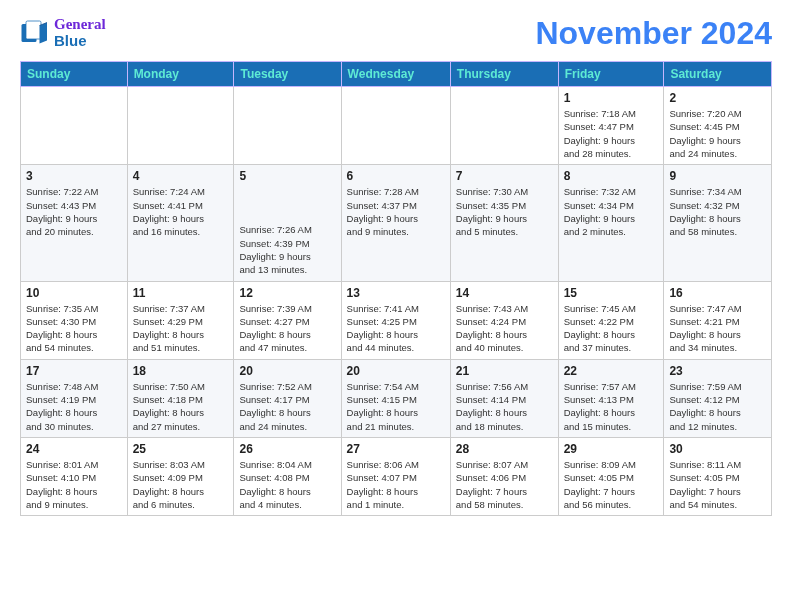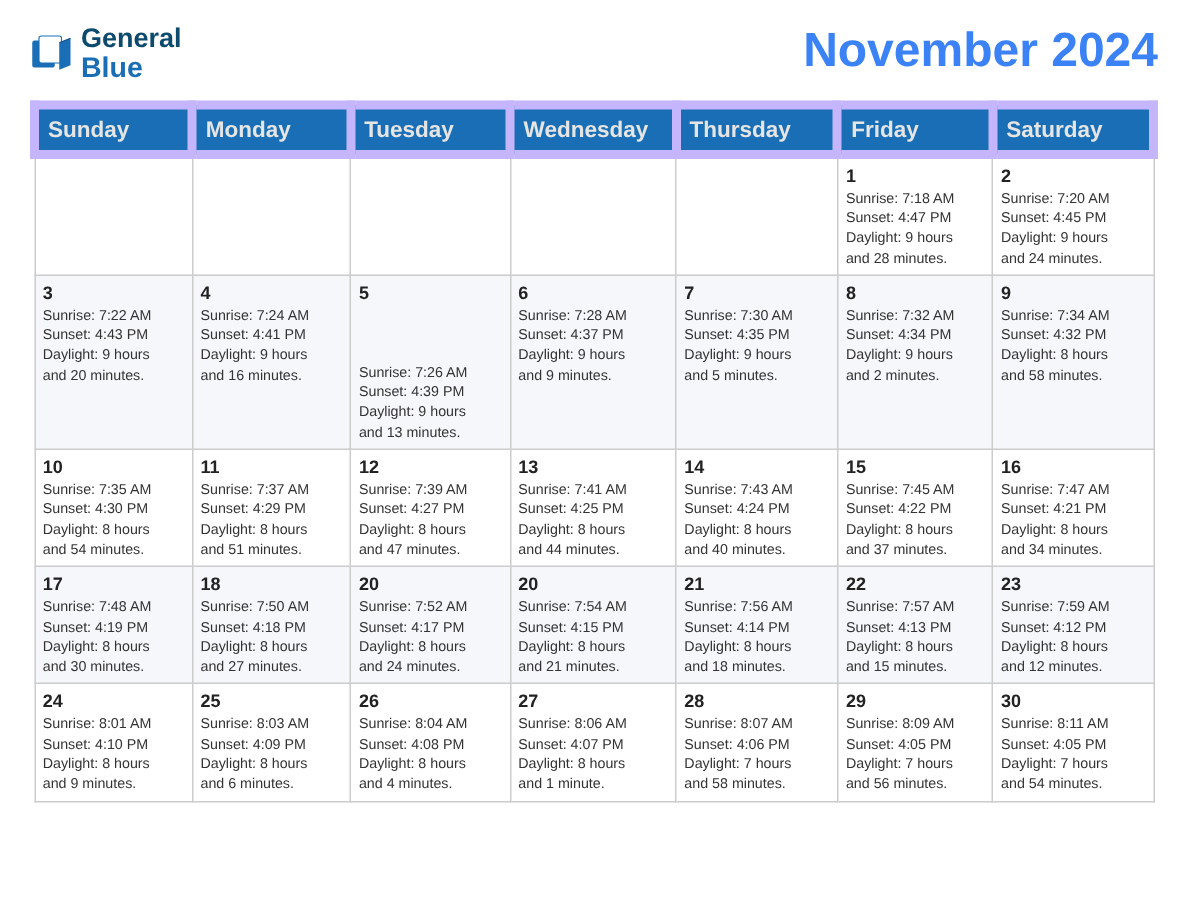--- a/index.html
+++ b/index.html
@@ -26,26 +26,27 @@
       display: flex;
       align-items: center;
       gap: 4px;
     }
     .logo-text {
       display: flex;
       flex-direction: column;
       line-height: 1.1;
     }
     .logo-general {
-      font-size: 18px;
-      font-weight: bold;
-      color: #0c4a6e;
+      font-size: 15px;
+      font-weight: bold;
+      color: #6d28d9;
+      font-family: Liberation Serif, serif;
     }
     .logo-blue {
-      font-size: 19px;
+      font-size: 15px;
       font-weight: bold;
       color: #1a6eb5;
     }
     .logo-icon {
       width: 30px;
       height: 30px;
     }
     .title-area {
       text-align: right;
     }
@@ -59,26 +60,26 @@
       font-size: 14px;
       color: #555;
     }
     .calendar {
       width: 100%;
       border-collapse: collapse;
       border: 1px solid #ccc;
     }
     .calendar th {
       background-color: #1a6eb5;
-      color: #e5e5e5;
-      font-size: 15px;
+      color: #5eead4;
+      font-size: 12px;
       font-weight: bold;
       padding: 5px 6px;
       text-align: left;
-      border: 6px solid #c4b5fd;
+      border: 1px solid #c4b5fd;
     }
     .calendar td {
       vertical-align: top;
       padding: 4px 5px;
       border: 1px solid #ccc;
       width: 113px;
       min-height: 70px;
       font-size: 10px;
       color: #333;
       background: #fff;

